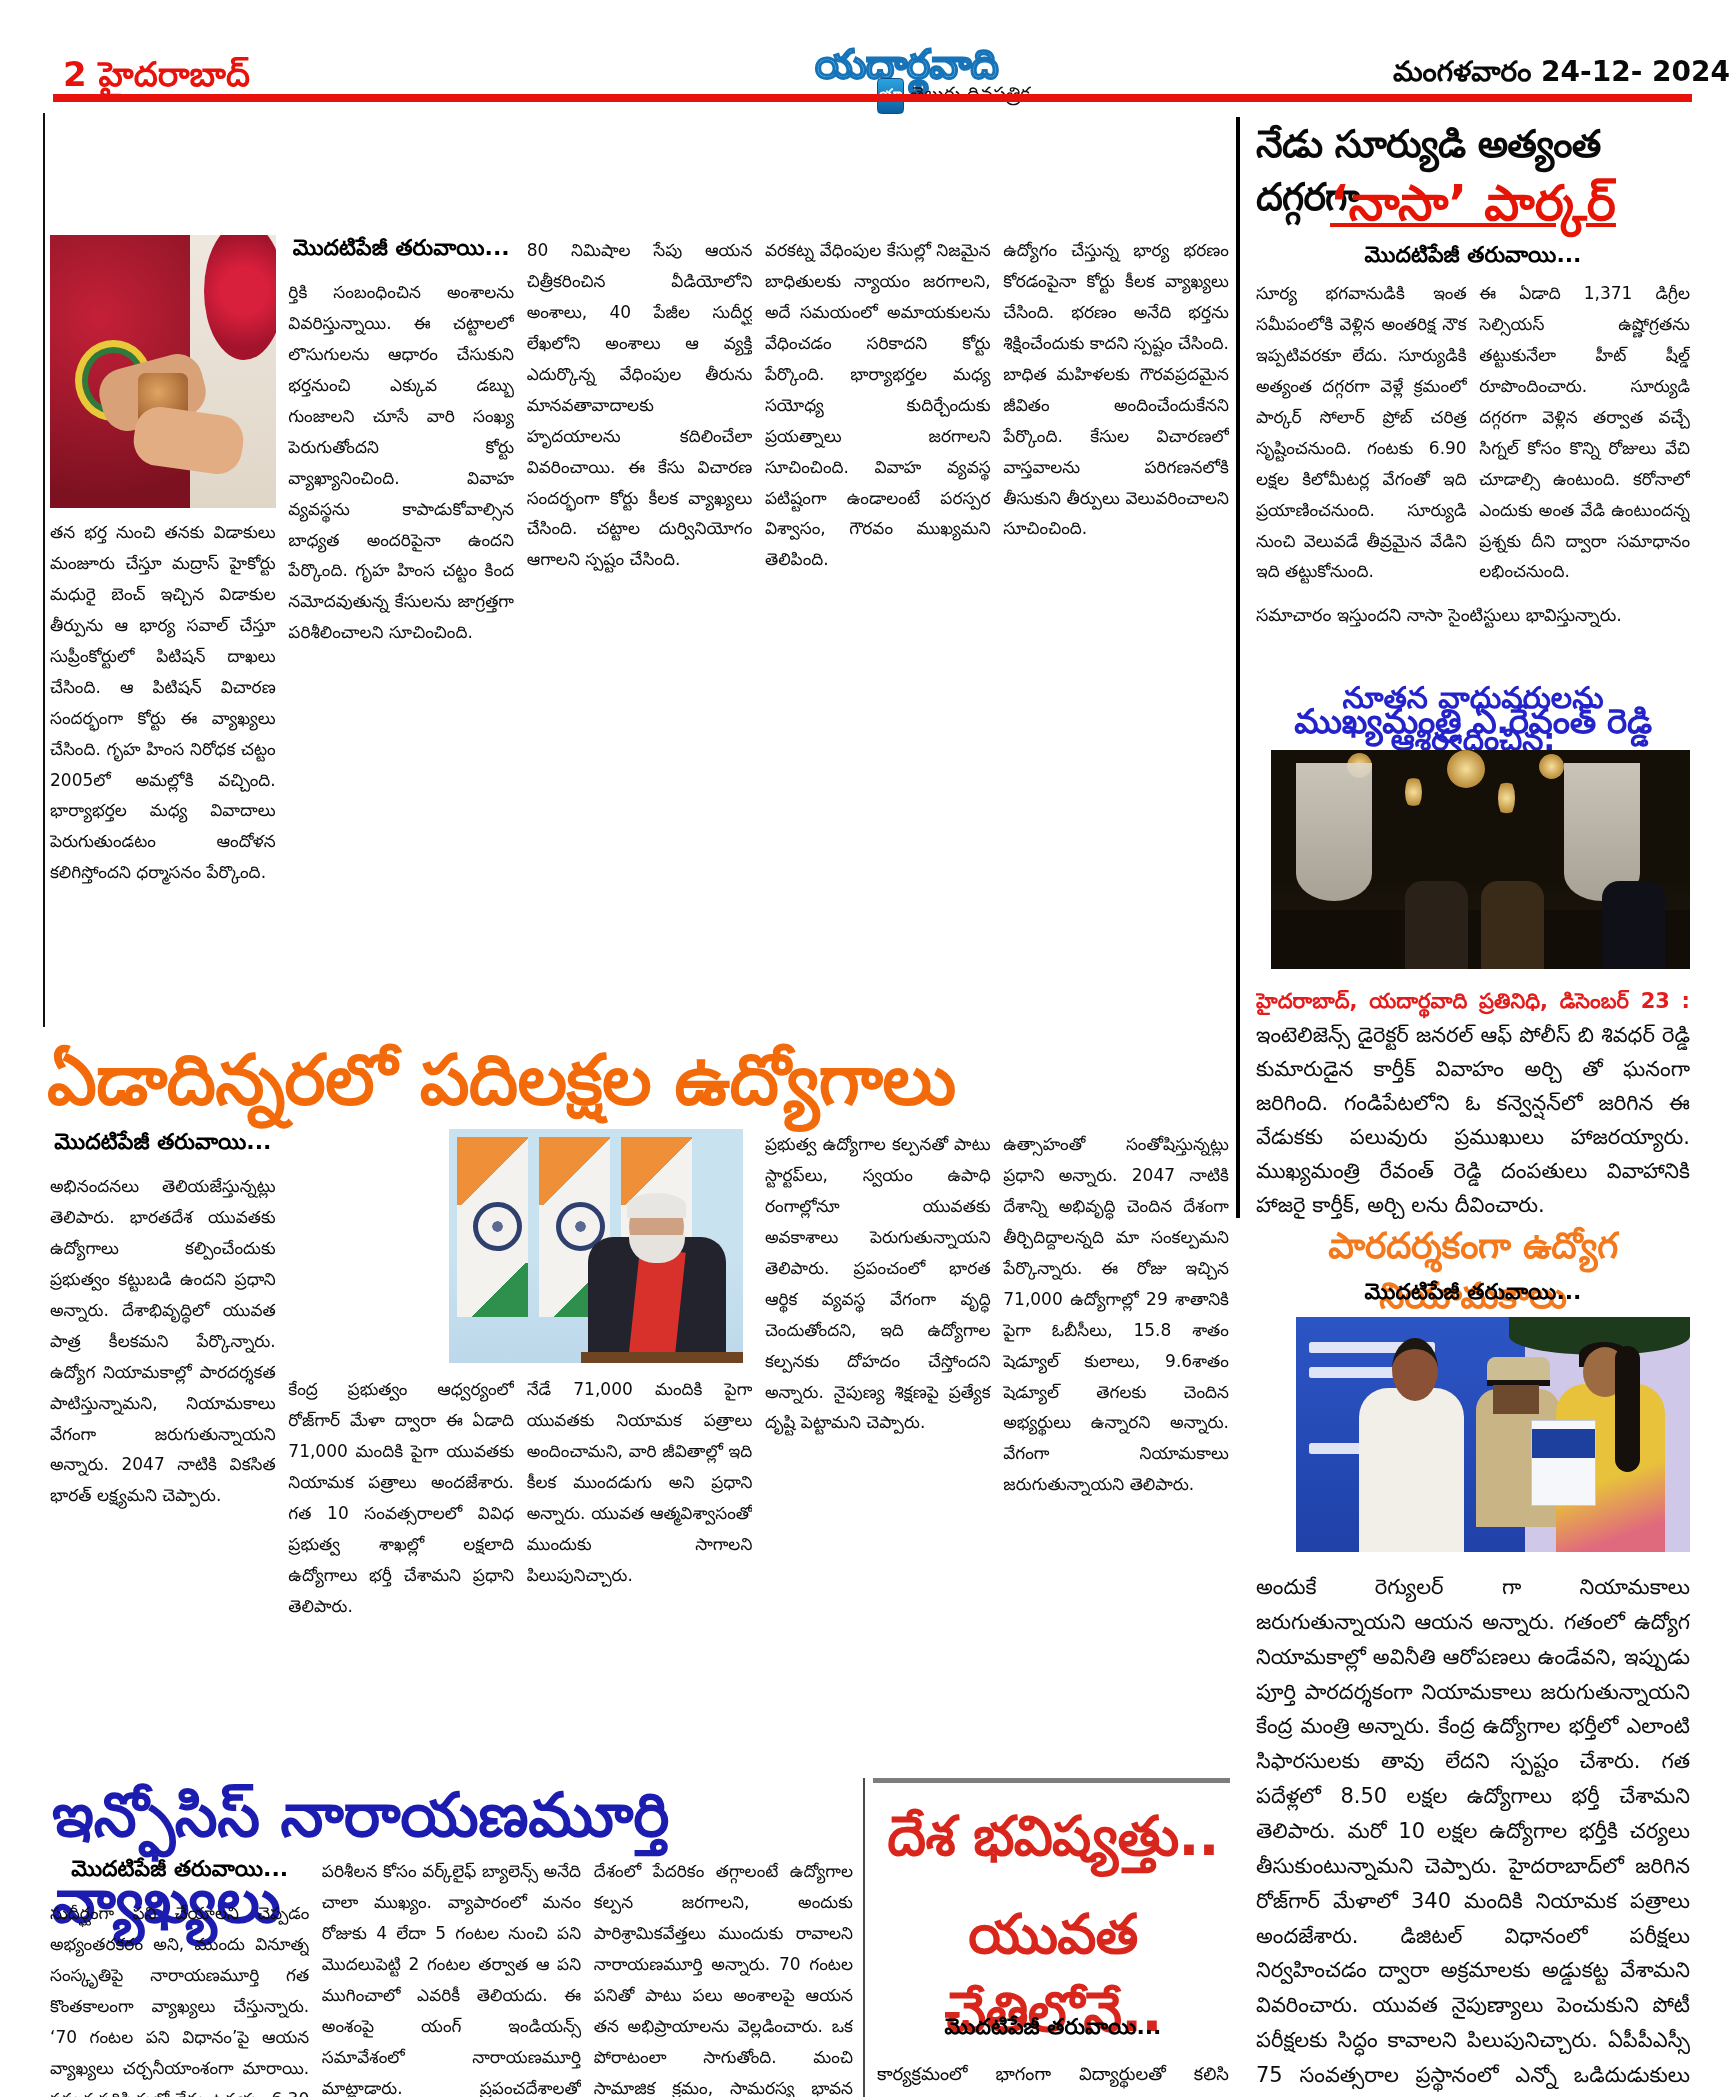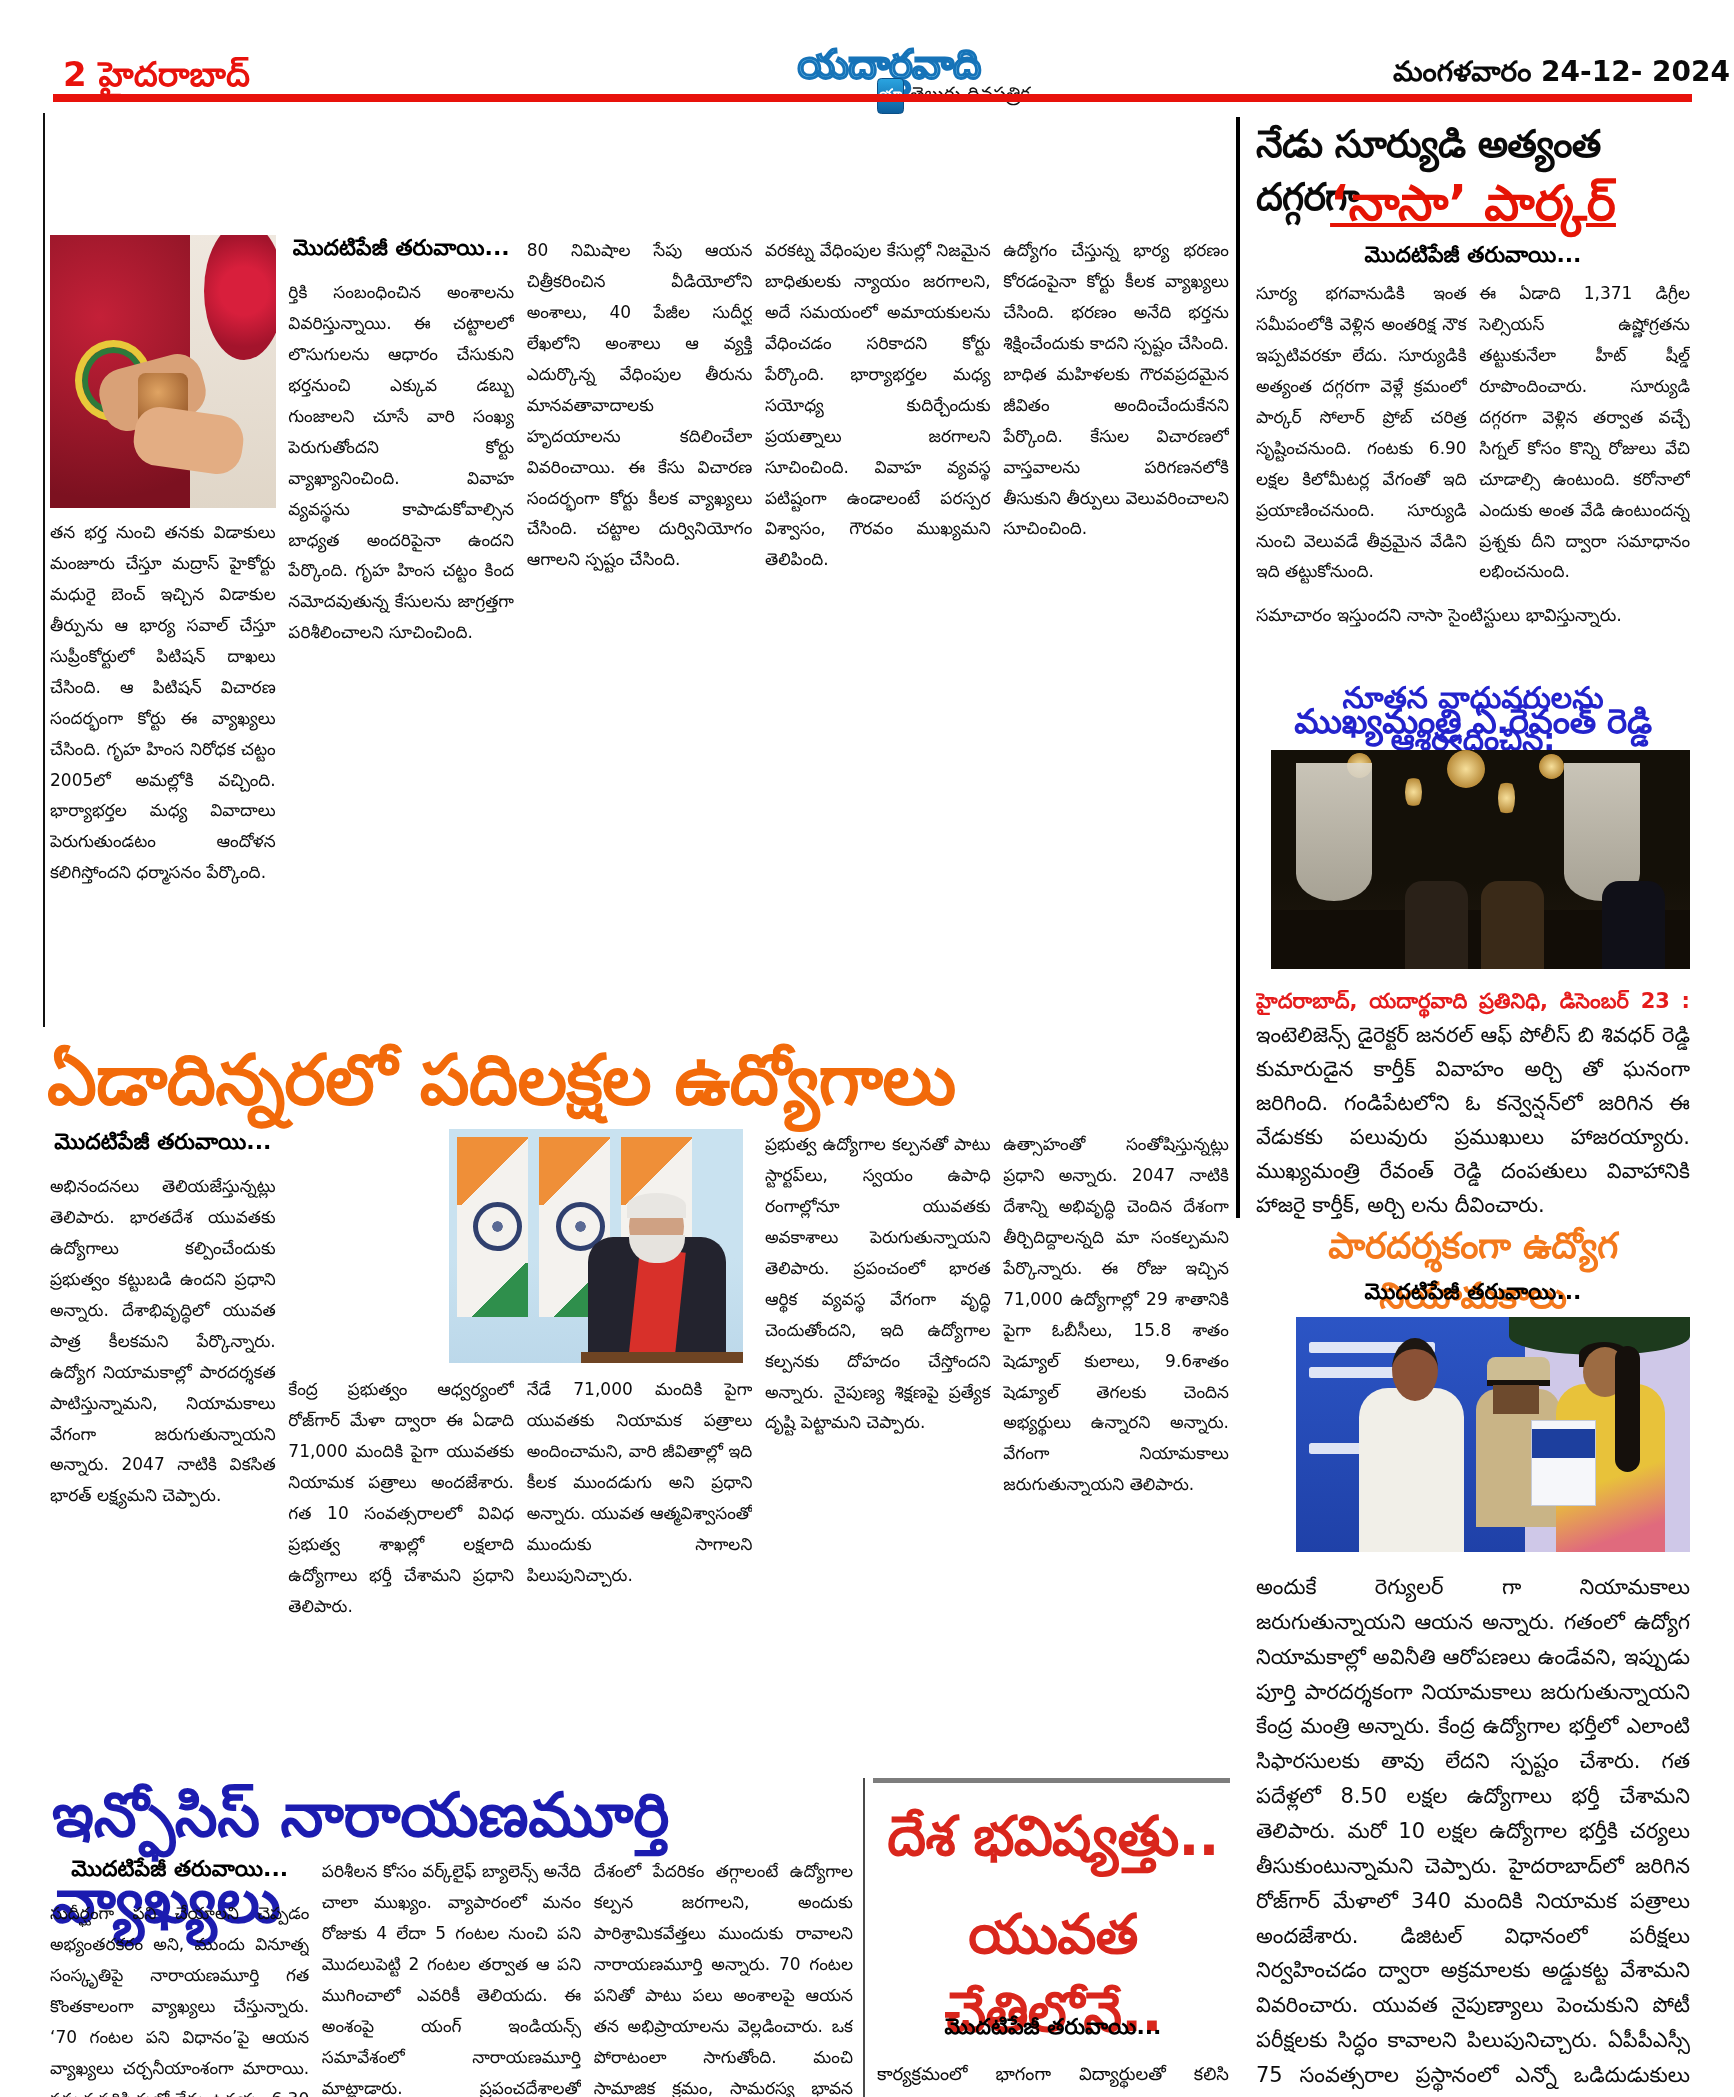--- a/index.html
+++ b/index.html
@@ -6,21 +6,21 @@
   #page{position:relative;width:1734px;height:2725px;background:#fff;overflow:hidden;
         font-family:"DejaVu Sans",sans-serif;color:#0a0a0a;}
   .abs{position:absolute;}
   .bodytxt{font-size:17px;line-height:1.82;text-align:justify;color:#0c0c0c;overflow:hidden;word-break:break-word;}
   .cols{display:flex;gap:12.6px;}
   .col{flex:1 1 0;overflow:hidden;}
   .contd{font-weight:bold;font-size:22px;text-align:center;margin:0 0 11px 0;color:#000;}
   .hl{font-weight:bold;letter-spacing:-0.8px;}
   
   #edition{left:63px;top:54px;font-size:34px;font-weight:bold;color:#e8120c;}
-  #masthead{left:780px;top:41px;width:218px;text-align:center;}
+  #masthead{left:780px;top:41px;width:218px;text-align:right;}
   #masthead .logo{font-size:40px;font-weight:bold;color:#8ed4f4;-webkit-text-stroke:1.7px #1673b8;letter-spacing:-0.8px;}
   #mh-row{position:absolute;left:877px;top:78px;display:flex;align-items:center;gap:5.9px;}
   #emblem{width:25px;height:34px;background:linear-gradient(180deg,#2aa4e0,#0c5e9e);border:1.7px solid #0b4f86;border-radius:4.2px;color:#fff;font-size:14.3px;display:flex;align-items:center;justify-content:center;font-weight:bold;}
   #tagline{font-size:18.5px;color:#111;font-family:"DejaVu Serif",serif;}
   #pagedate{left:1393px;top:55px;font-size:28px;font-weight:bold;color:#0a0a0a;}
   #redbar{left:53px;top:94px;width:1639px;height:8.4px;background:#e8120c;}
   .vrule-l{left:43px;top:113px;width:2.1px;height:914px;background:#111;}
   .vrule-r{left:1236px;top:117px;width:3.8px;height:1101px;background:#000;}
   .vrule-m{left:863px;top:1778px;width:2.1px;height:875px;background:#4a4a4a;}
   .grule{left:873px;top:1778px;width:357px;height:4.6px;background:#7d7d7d;}

